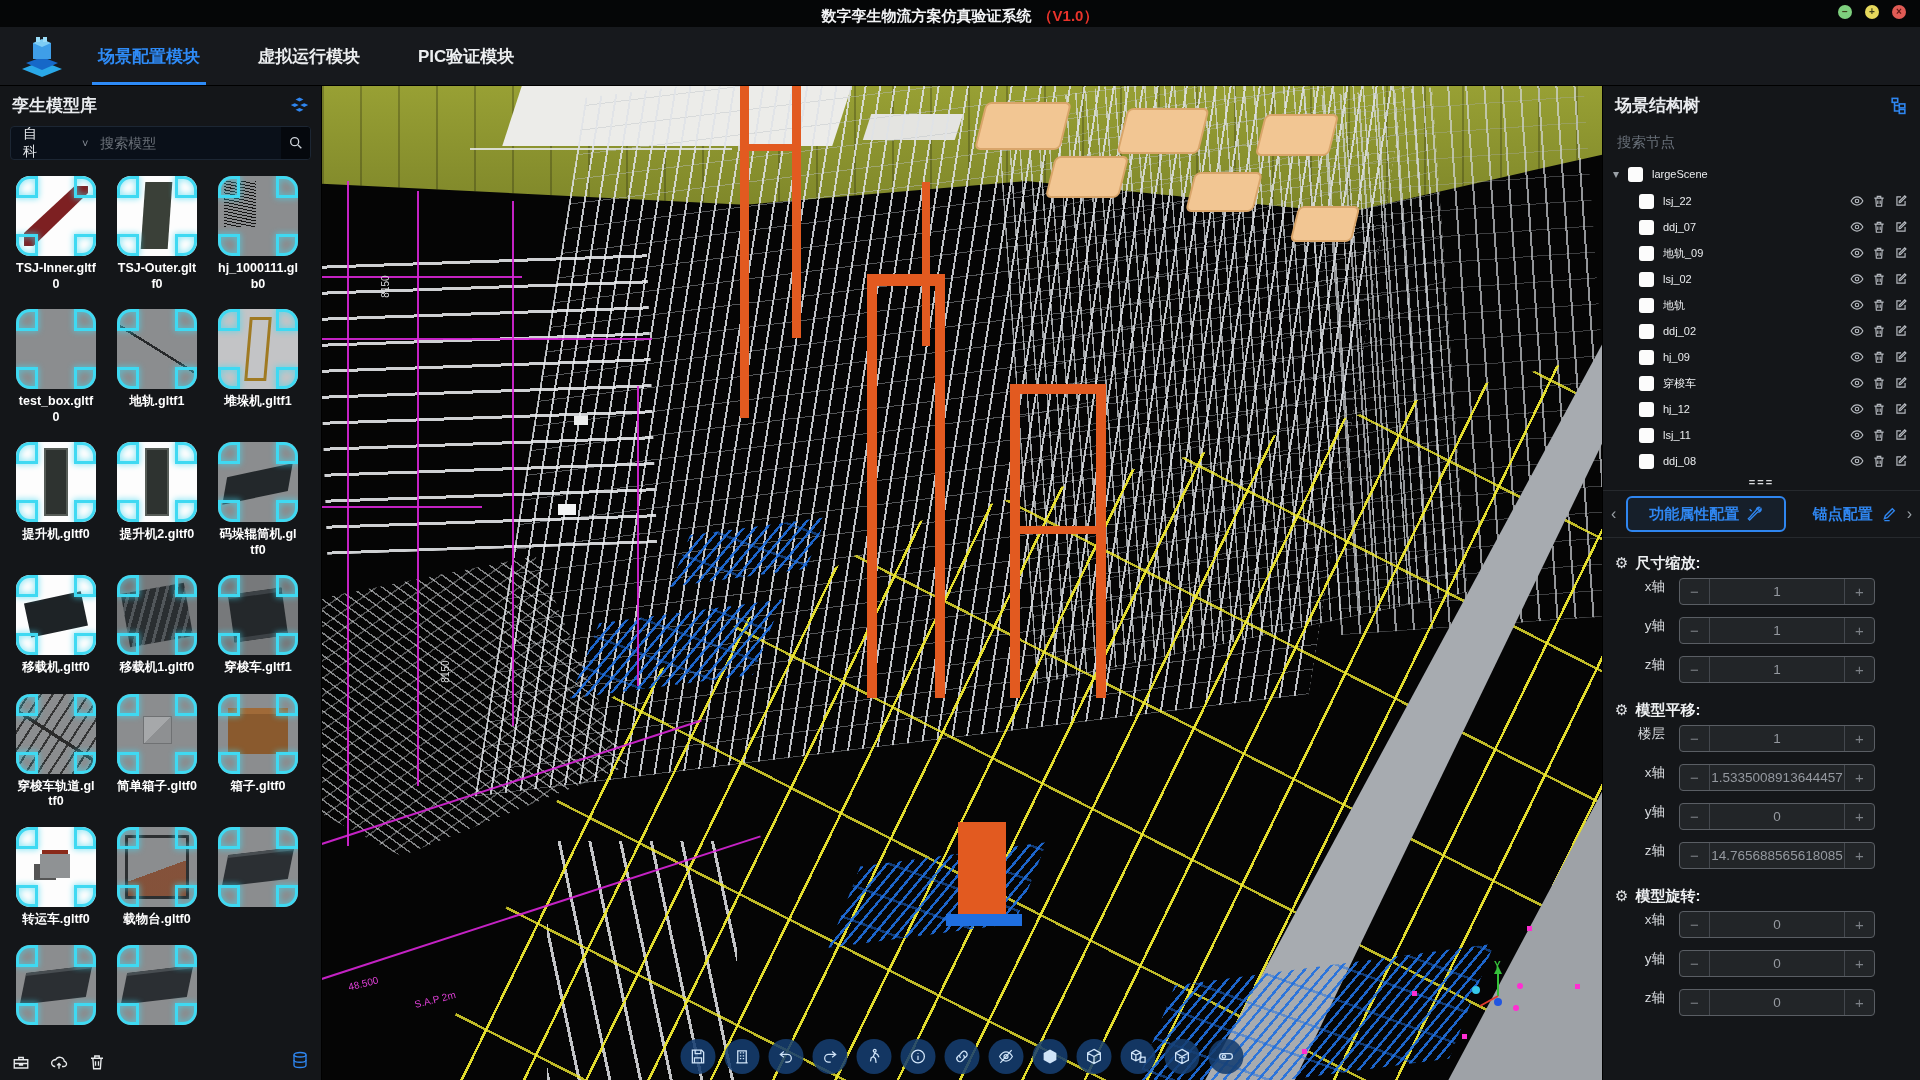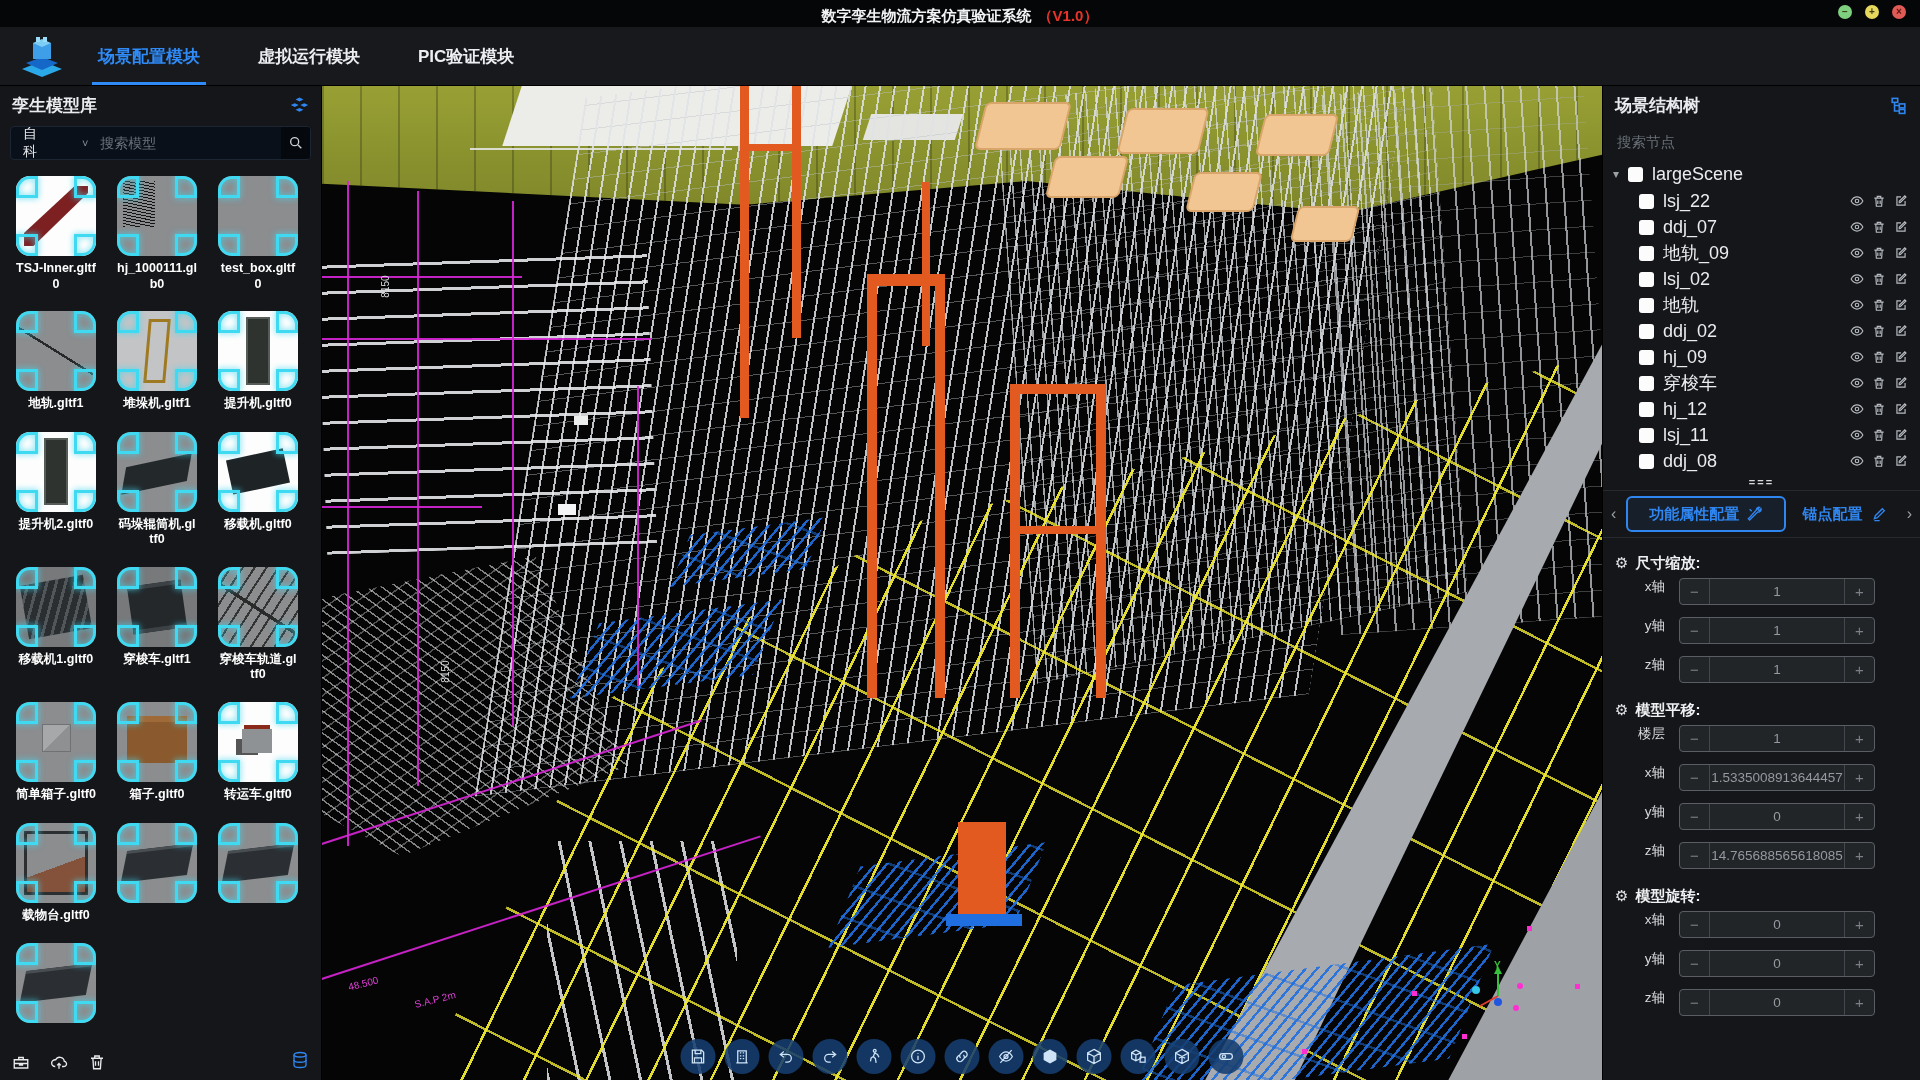--- a/index.html
+++ b/index.html
@@ -104,34 +104,34 @@
   
   .rsb { position:absolute; right:0; top:86px; width:318px; height:994px; background:#141619;
     border-left:1px solid #000; display:flex; flex-direction:column; }
   .tsearch { margin:2px 14px; height:32px; background:transparent; border:none; outline:none;
     color:#cfd3d8; font-size:14.5px; font-family:inherit; }
   .tsearch::placeholder { color:#697079; }
   .tree { padding:0 0 0 10px; }
   .troot { display:flex; align-items:center; gap:9px; height:28px; cursor:pointer; }
   .caret { color:#9aa0a6; font-size:12px; }
   .cbx { width:15px; height:15px; background:#fcfcfc; border-radius:3px; cursor:pointer; }
-  .tname { color:#eaecee; font-size:18px; }
+  .tname { color:#eaecee; font-size:11px; }
   .titem { display:flex; align-items:center; gap:9px; height:26px; padding-left:26px; cursor:pointer; }
   .trow-ic { margin-left:auto; margin-right:12px; display:flex; gap:8px; }
   .trow-ic svg { width:14px; height:14px; fill:none; stroke:#b7bbc1; stroke-width:2; cursor:pointer; }
   .divider { height:16px; display:flex; align-items:center; justify-content:center;
     color:#d8dadd; font-weight:bold; font-size:11px; letter-spacing:2px; cursor:row-resize; }
   .ptabs { height:48px; border-top:1px solid #26292d; border-bottom:1px solid #26292d;
     display:flex; align-items:center; padding:0 4px; gap:6px; }
   .chev { color:#9aa0a6; font-size:16px; padding:0 4px; cursor:pointer; }
   .ptab-a { width:160px; height:36px; border:2px solid #2f86f0; border-radius:6px;
     background:rgba(47,134,240,.08); color:#2f86f0; font-size:15px; font-weight:bold;
     display:flex; align-items:center; justify-content:center; gap:8px; cursor:pointer; }
   .ptab-b { flex:1; color:#2f86f0; font-size:15px; font-weight:bold; display:flex;
-    align-items:center; justify-content:center; gap:8px; cursor:pointer; }
+    align-items:center; justify-content:flex-end; gap:8px; cursor:pointer; }
   .ptab-a svg,.ptab-b svg { width:16px; height:16px; fill:none; stroke:#2f86f0; stroke-width:2; }
   .props { flex:1; padding:10px 16px 0 12px; overflow:hidden; }
   .sechead { display:flex; align-items:center; gap:7px; height:30px; color:#eef0f2;
     font-size:15px; font-weight:bold; }
   .gear { color:#e4e6e9; font-size:15px; }
   .prow { display:flex; align-items:flex-start; height:39px; }
   .plabel { width:64px; text-align:right; padding-right:14px; color:#d6d9dd; font-size:13.5px; }
   .stepper { width:196px; height:27px; border:1px solid #5a5e64; border-radius:4px; background:#222528;
     display:flex; overflow:hidden; }
   .stp-b { width:30px; border:none; background:transparent; color:#7c8086; font-size:15px; cursor:pointer; }
@@ -292,20 +292,29 @@
     <div class="mcard">
         <div class="thumb t-white art1">
           <span class="cor c-tl"></span>
           <span class="cor c-tr"></span>
           <span class="cor c-bl"></span>
           <span class="cor c-br"></span>
         </div>
         <div class="mlabel">TSJ-Inner.gltf0</div>
       </div>
     <div class="mcard">
+        <div class="thumb t-white art2">
+          <span class="cor c-tl"></span>
+          <span class="cor c-tr"></span>
+          <span class="cor c-bl"></span>
+          <span class="cor c-br"></span>
+        </div>
+        <div class="mlabel">TSJ-Outer.gltf0</div>
+      </div>
+    <div class="mcard">
         <div class="thumb art3">
           <span class="cor c-tl"></span>
           <span class="cor c-tr"></span>
           <span class="cor c-bl"></span>
           <span class="cor c-br"></span>
         </div>
         <div class="mlabel">hj_1000111.glb0</div>
       </div>
     <div class="mcard">
         <div class="thumb">

